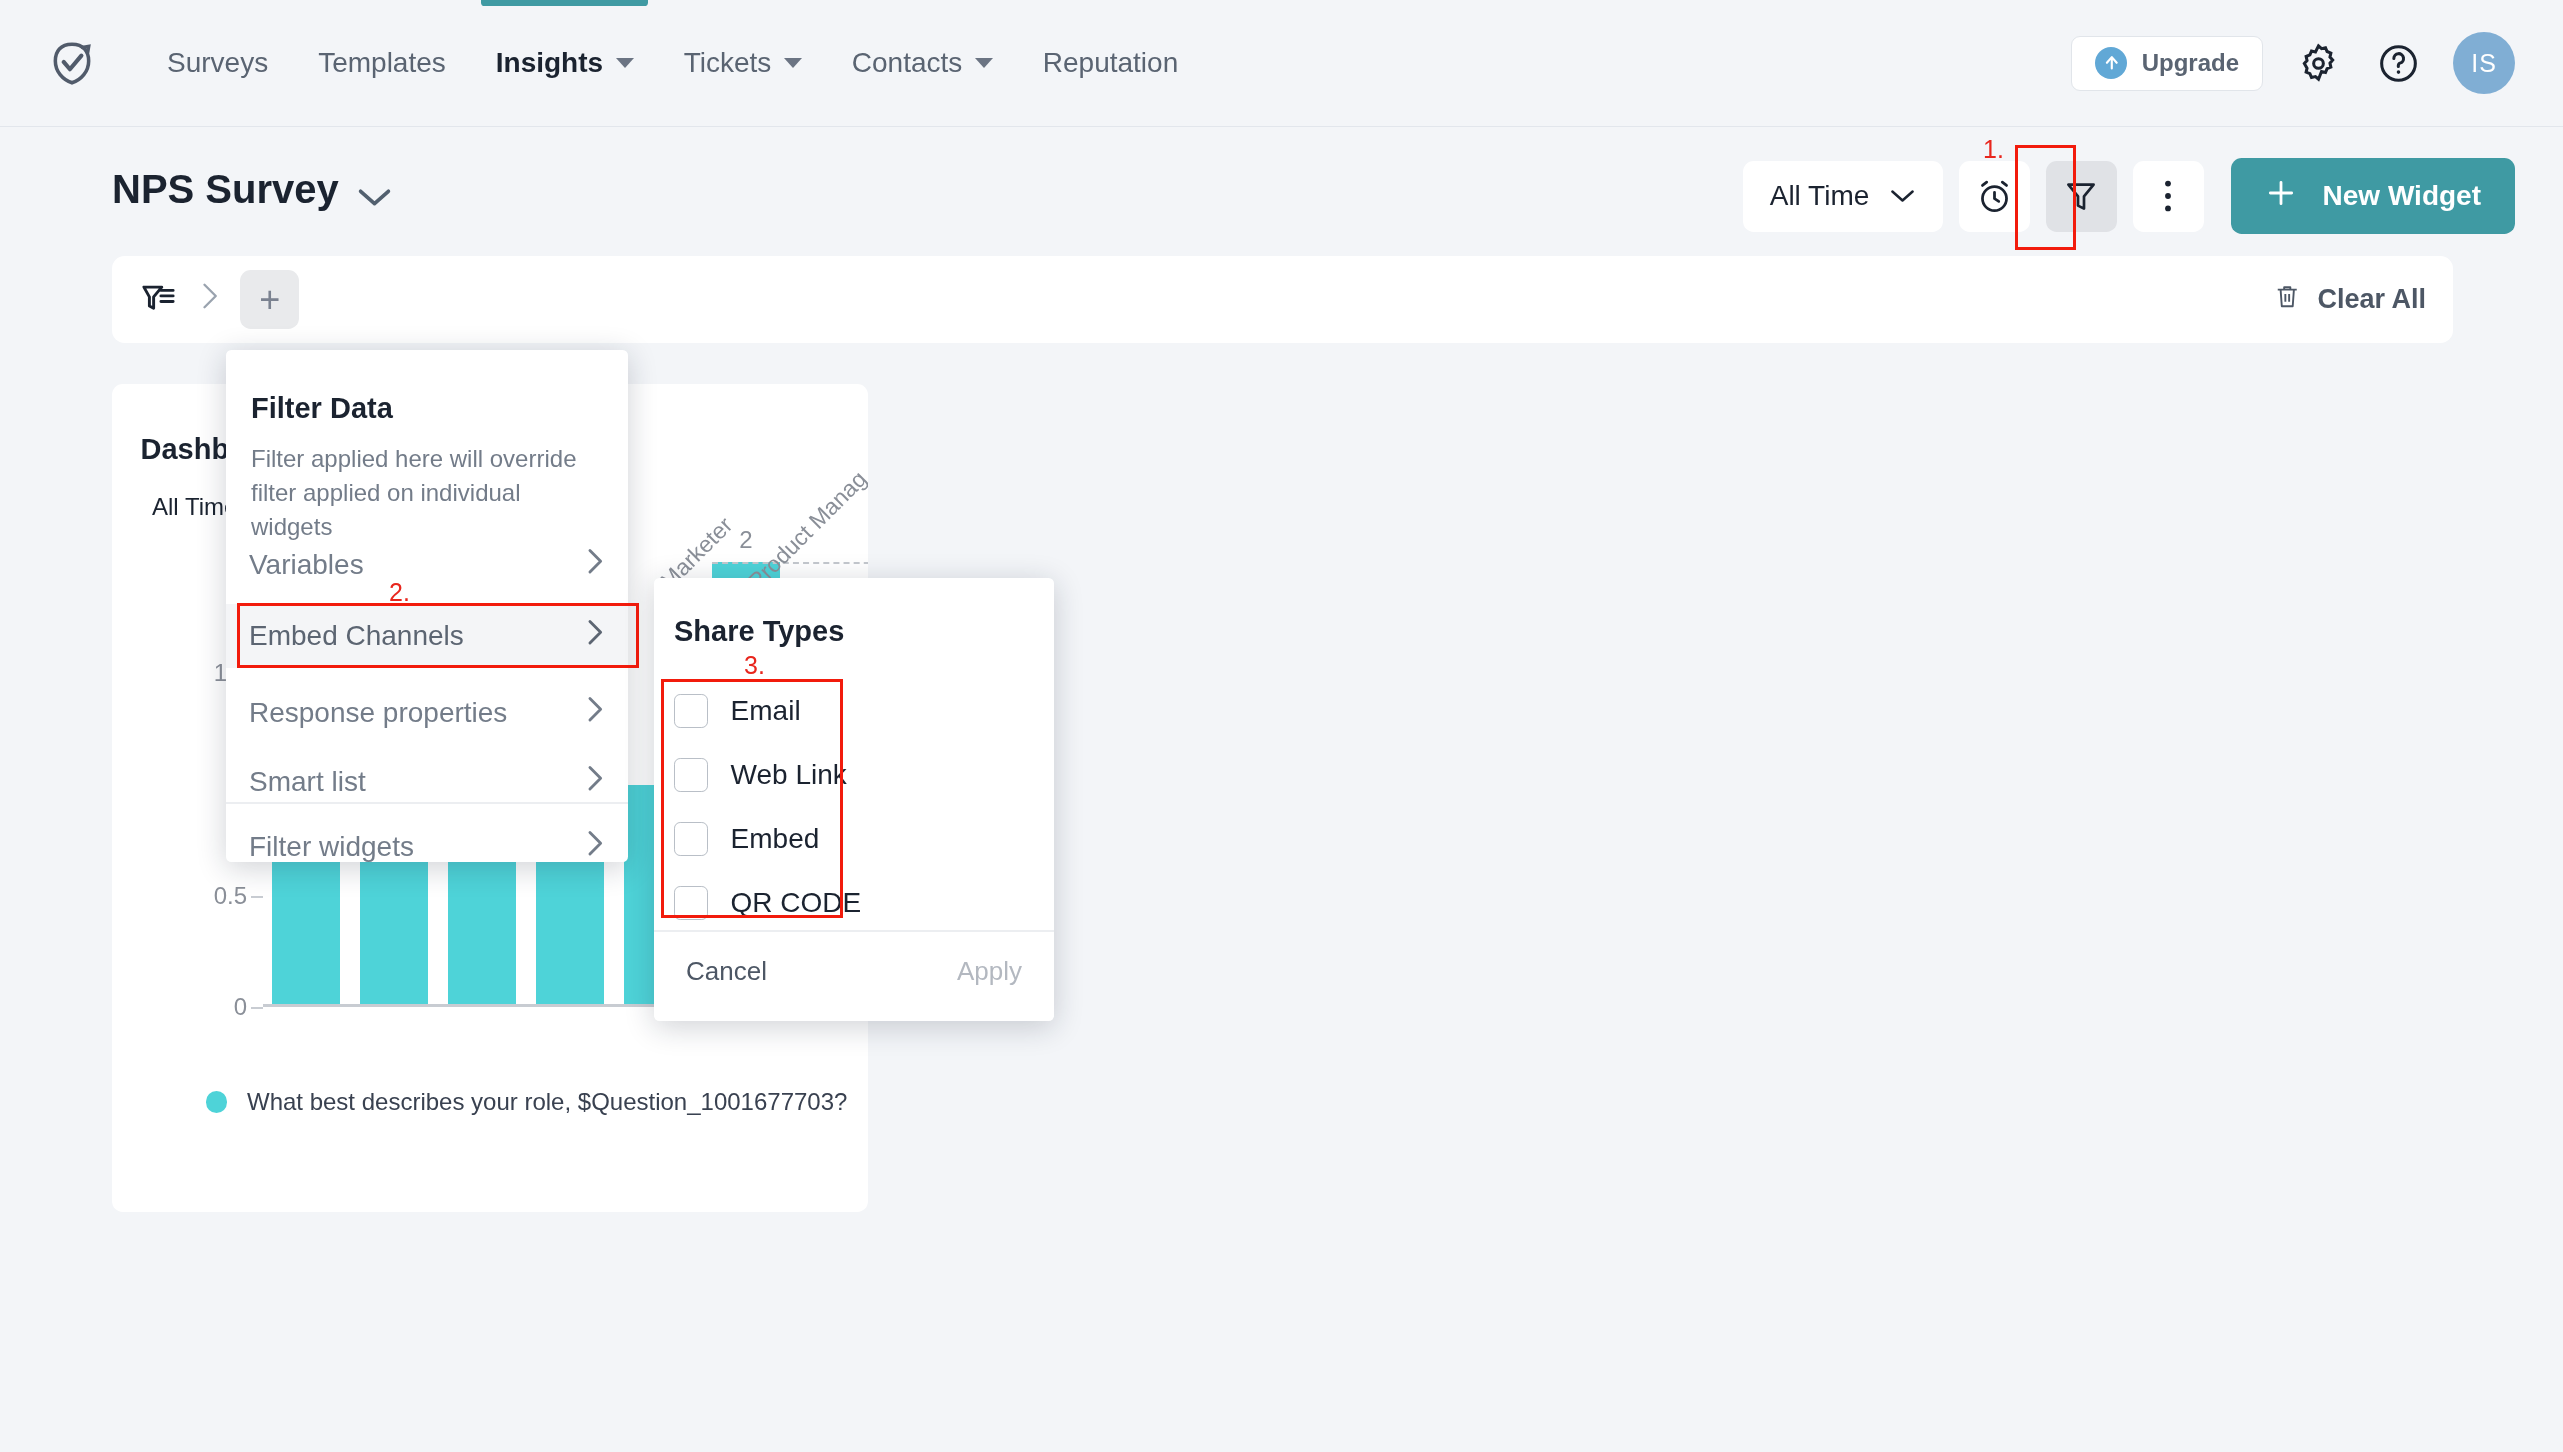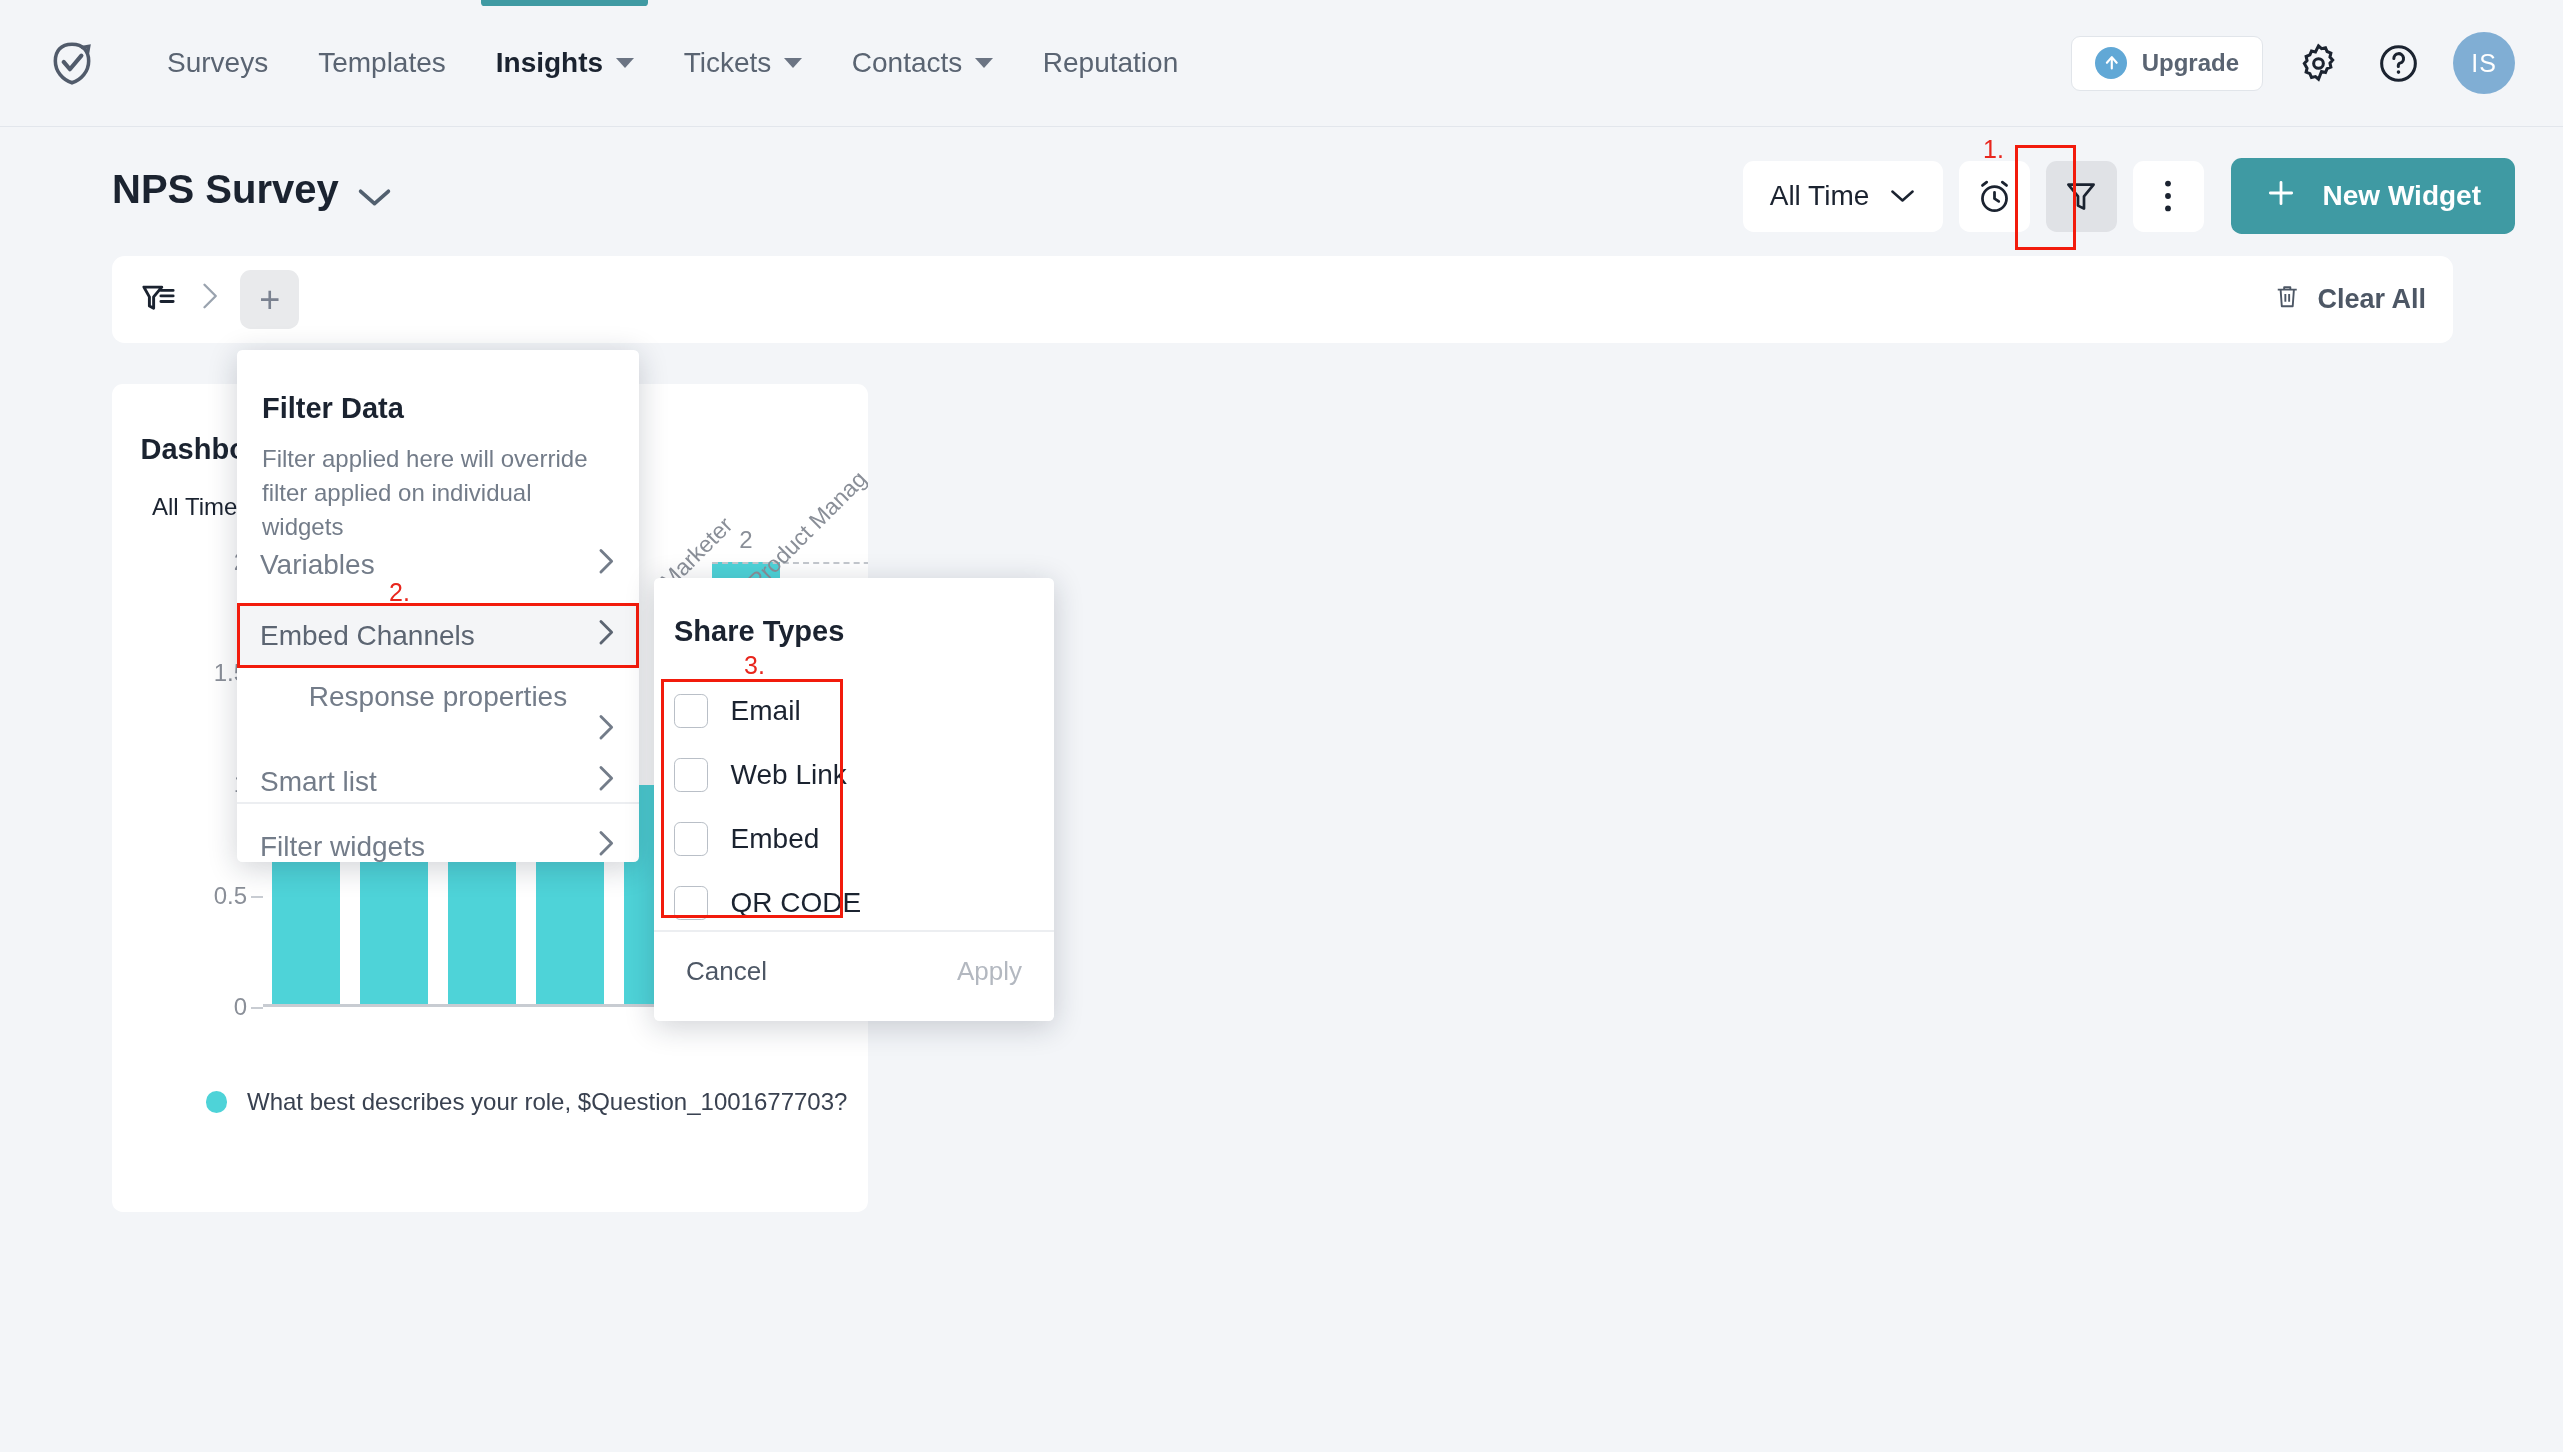--- a/index.html
+++ b/index.html
@@ -104,21 +104,21 @@
   }
   .legend{position:absolute;left:206px;top:1088px;display:flex;align-items:center;gap:19.6px;}
   .legend-dot{width:21.4px;height:21.4px;border-radius:50%;background:#4ed3d8;}
   .legend-text{font-size:24px;color:#394150;white-space:nowrap;}
 
   
   .popup{
     position:absolute;background:#fff;border-radius:5.3px;
     box-shadow:0 5.3px 30px rgba(20,30,50,.20);
   }
-  #filter-popup{left:237px;top:350px;width:402px;height:512px;padding-left:13px;}
+  #filter-popup{left:226px;top:350px;width:402px;height:512px;padding-left:13px;}
   .pop-title{position:absolute;left:25px;top:42px;font-size:29px;font-weight:bold;color:#1b2330;}
   .pop-desc{position:absolute;left:25px;top:92px;width:344px;font-size:24px;line-height:1.42;color:#737c89;}
   .menurow{
     position:absolute;left:0;width:402px;height:64px;display:flex;align-items:center;
     padding:0 23px;font-size:28px;color:#737c89;cursor:pointer;
   }
   .menurow .chev{margin-left:auto;font-size:30px;color:#737c89;font-weight:bold;}
   .menurow.sel{background:#f4f5f7;color:#5c6572;}
   .menu-div{position:absolute;left:0;width:402px;height:1.8px;background:#eceef1;}
 
@@ -332,21 +332,21 @@
 
     <div class="menurow sel" style="top:254px;">
       <span>Embed Channels</span>
       <span class="chev">
         <svg width="21.4" height="28.5" viewBox="0 0 16 24">
             <path d="M4 3 L13 12 L4 21" fill="none" stroke="#5c6572" stroke-width="2.4" stroke-linecap="round" stroke-linejoin="round"></path>
           </svg>
       </span>
     </div>
 
-    <div class="menurow" style="top:331px;flex-direction:column;">
+    <div class="menurow" style="top:331px;">
       <span>Response properties</span>
       <span class="chev">
         <svg width="21.4" height="28.5" viewBox="0 0 16 24">
             <path d="M4 3 L13 12 L4 21" fill="none" stroke="#737c89" stroke-width="2.4" stroke-linecap="round" stroke-linejoin="round"></path>
           </svg>
       </span>
     </div>
 
     <div class="menurow" style="top:400px;justify-content:space-between;">
       <span>Smart list</span>

